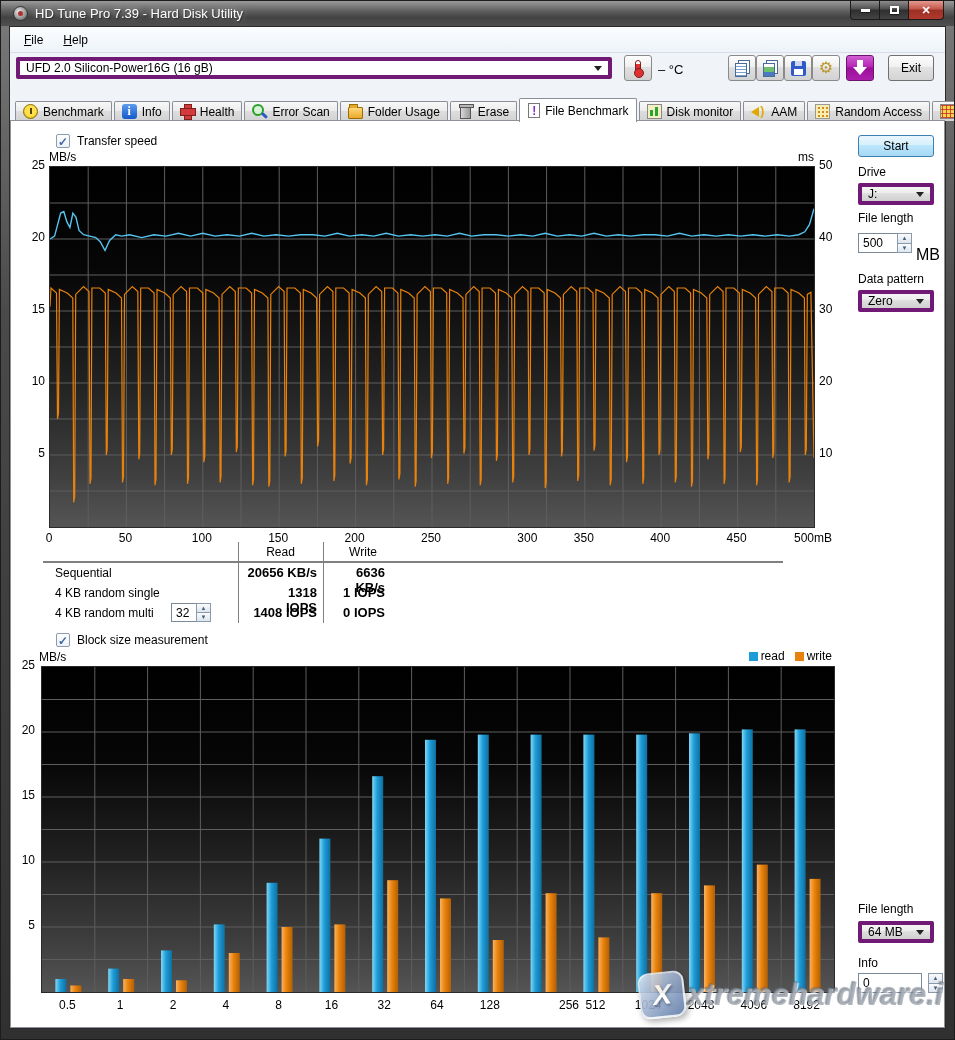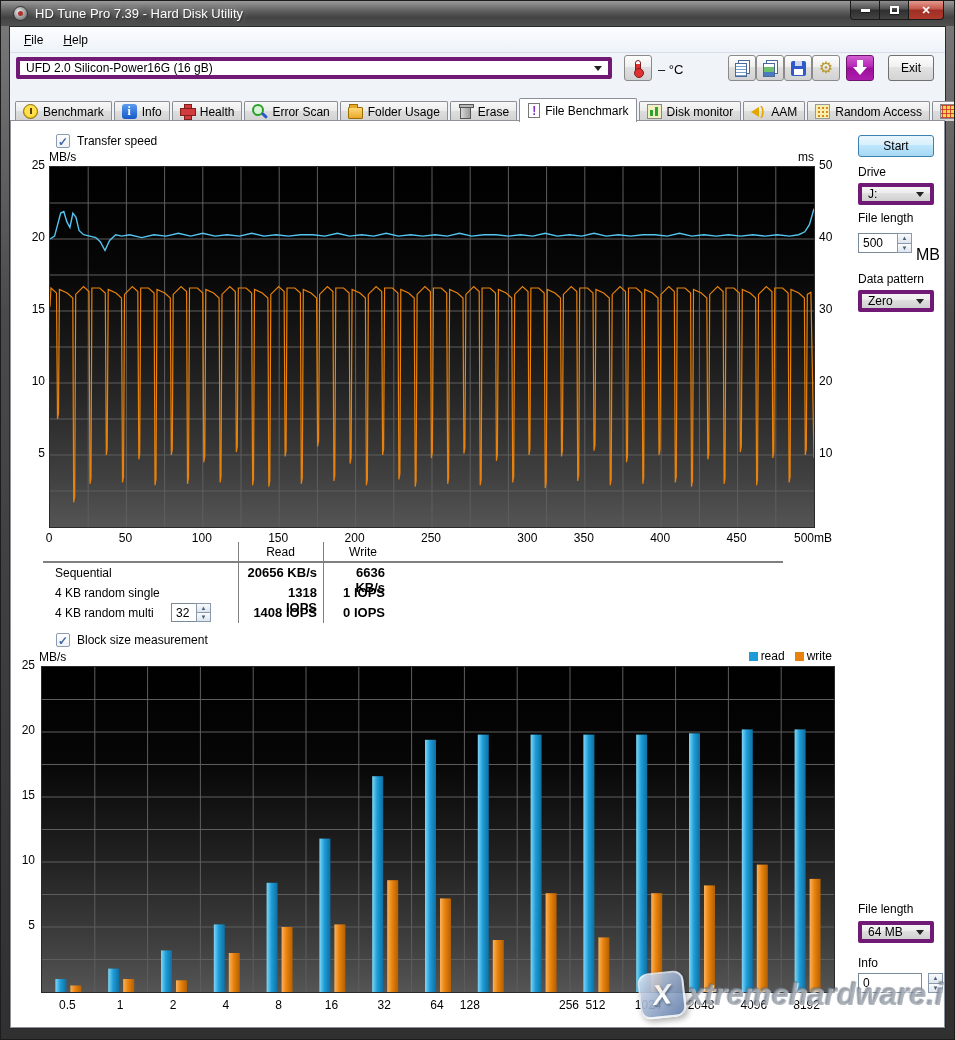--- a/index.html
+++ b/index.html
@@ -492,21 +492,21 @@
         <div class="tick" style="left: 0px; width: 24px; text-align: right; top: 732px;">10</div>
         <div class="tick" style="left: 0px; width: 24px; text-align: right; top: 797px;">5</div>
         <div class="tick" style="top: 877px; width: 60px; text-align: center; left: 26.4px;">0.5</div>
         <div class="tick" style="top: 877px; width: 60px; text-align: center; left: 79.2px;">1</div>
         <div class="tick" style="top: 877px; width: 60px; text-align: center; left: 132px;">2</div>
         <div class="tick" style="top: 877px; width: 60px; text-align: center; left: 184.8px;">4</div>
         <div class="tick" style="top: 877px; width: 60px; text-align: center; left: 237.6px;">8</div>
         <div class="tick" style="top: 877px; width: 60px; text-align: center; left: 290.4px;">16</div>
         <div class="tick" style="top: 877px; width: 60px; text-align: center; left: 343.2px;">32</div>
         <div class="tick" style="top: 877px; width: 60px; text-align: center; left: 396px;">64</div>
-        <div class="tick" style="top: 877px; width: 60px; text-align: left; left: 448.8px;">128</div>
+        <div class="tick" style="top: 877px; width: 60px; text-align: center; left: 448.8px;">128</div>
         <div class="tick" style="top: 877px; width: 60px; text-align: center; left: 528px;">256</div>
         <div class="tick" style="top: 877px; width: 60px; text-align: center; left: 554.4px;">512</div>
         <div class="tick" style="top: 877px; width: 60px; text-align: center; left: 607.2px;">1024</div>
         <div class="tick" style="top: 877px; width: 60px; text-align: center; left: 660px;">2048</div>
         <div class="tick" style="top: 877px; width: 60px; text-align: center; left: 712.8px;">4096</div>
         <div class="tick" style="top: 877px; width: 60px; text-align: center; left: 765.6px;">8192</div>
       </div>
   </div>
 </div>
 

